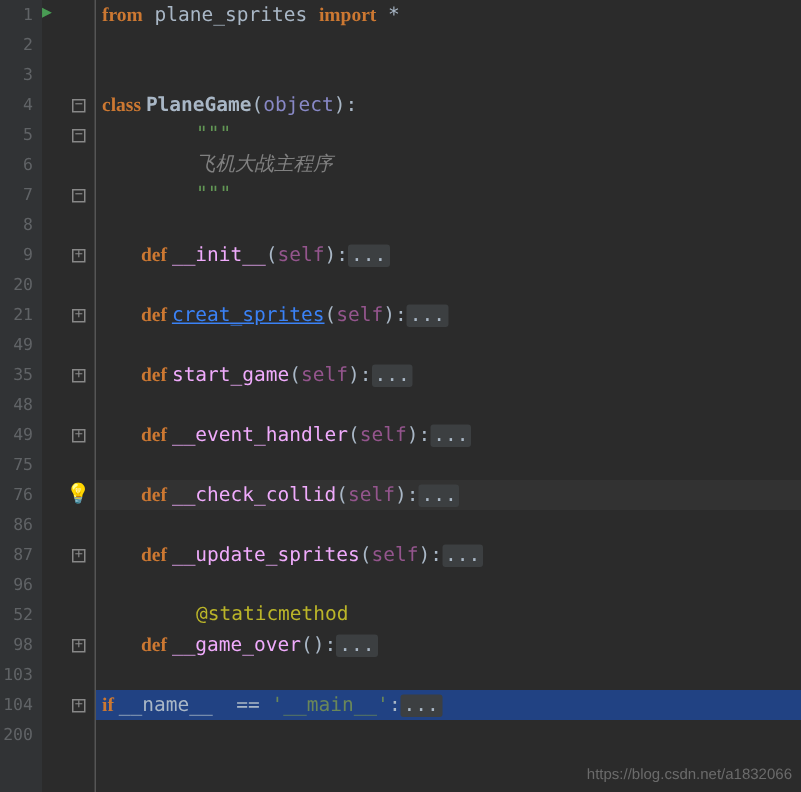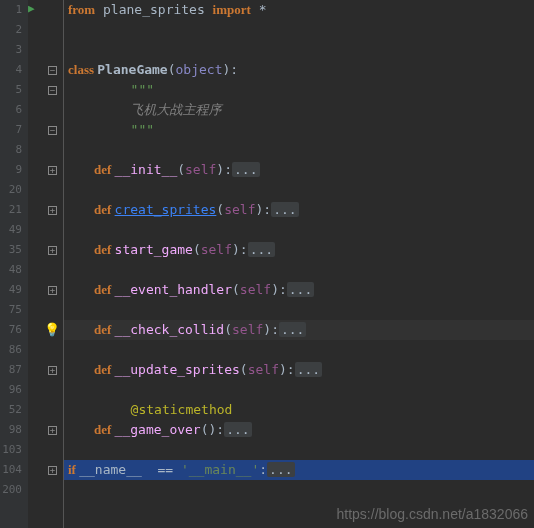--- a/index.html
+++ b/index.html
@@ -86,21 +86,21 @@
   .decor { color: #bbb529; }
   .pun { color: #a9b7c6; }
   .op { color: #a9b7c6; }
   .hl-line { background: #214283; }
   .hl-line-dim { background: #323232; }
   .watermark {
     position: absolute;
     bottom: 6px;
     right: 6px;
     color: #6b6b6b;
-    font-size: 14px;
+    font-size: 10px;
     font-family: Arial, sans-serif;
   }
 </style>
 </head>
 <body>
 
 <div class="editor">
   <div class="gutter">
     <div>1</div>
     <div>2</div>

